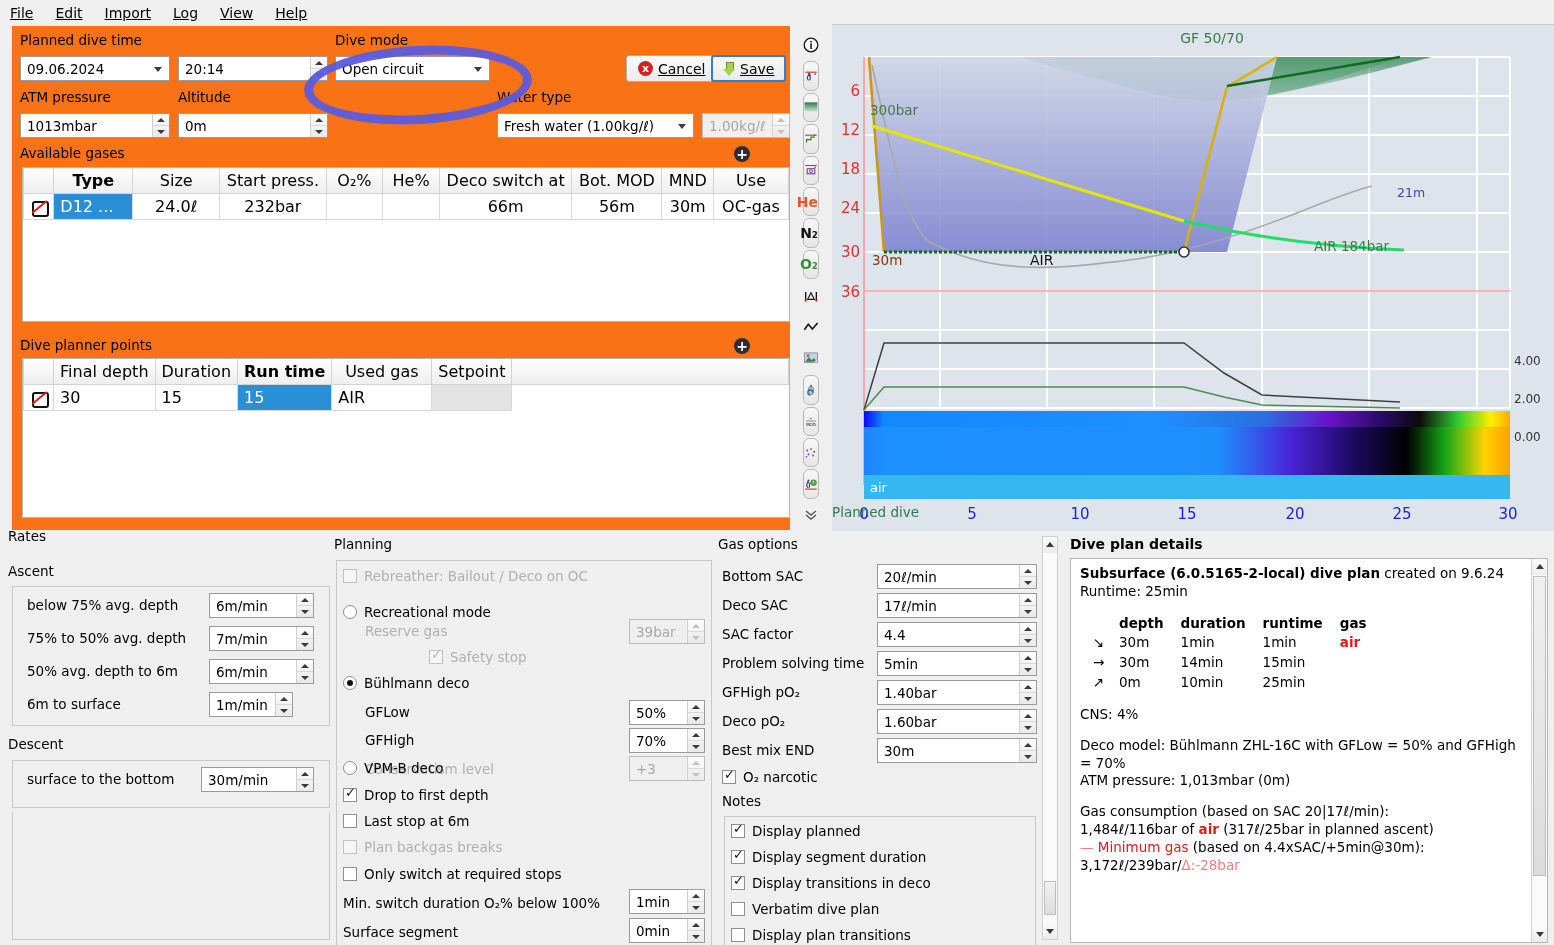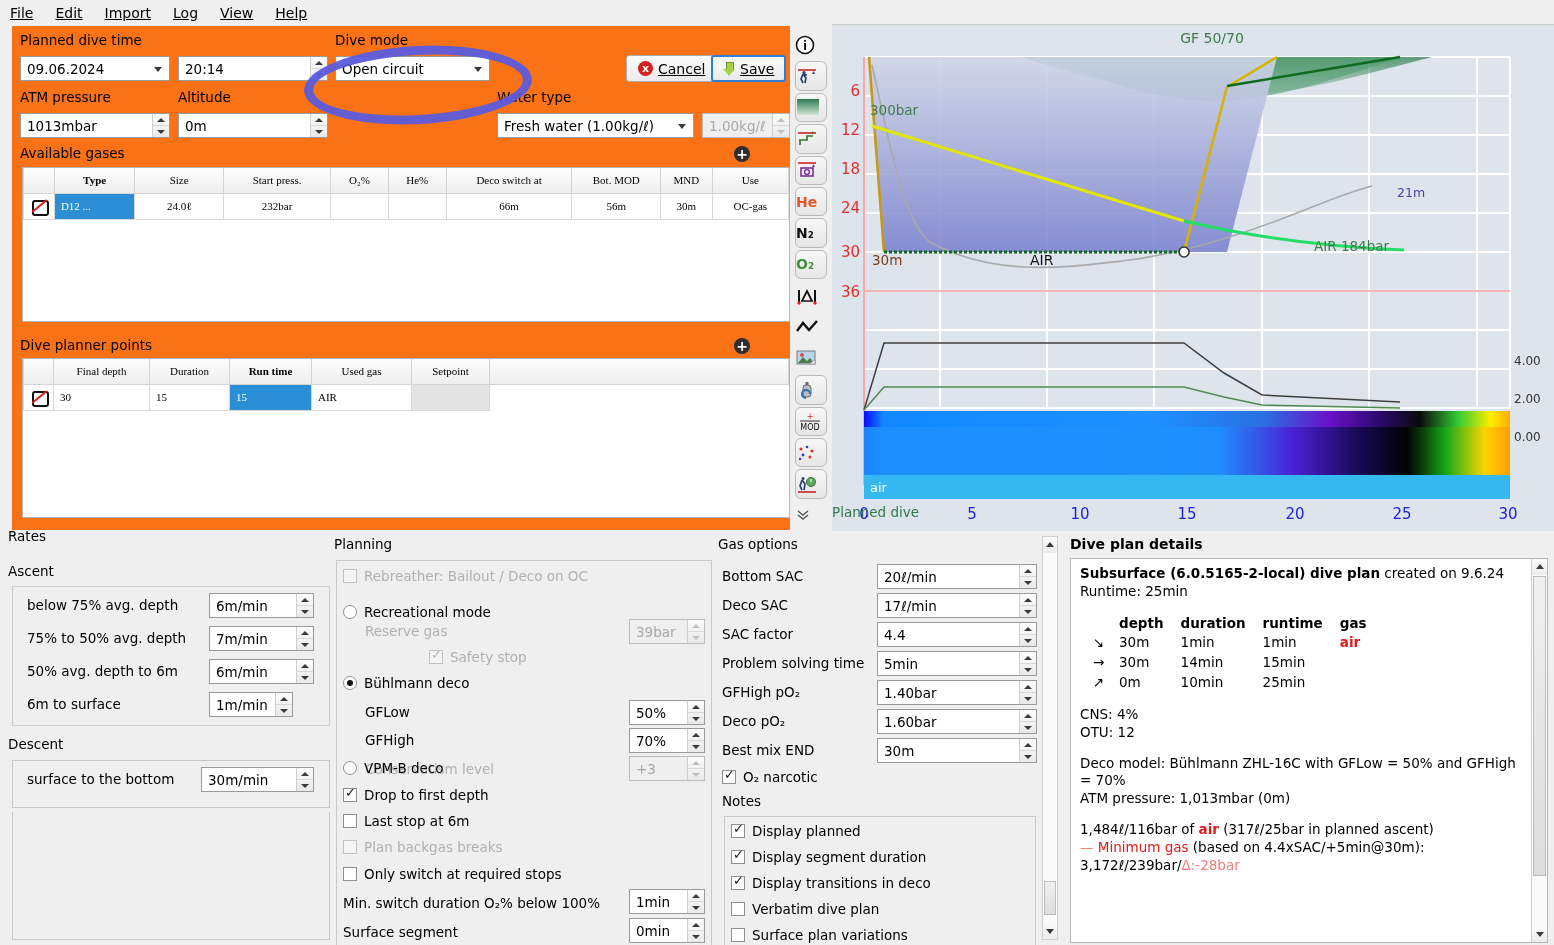--- a/index.html
+++ b/index.html
@@ -80,21 +80,21 @@
 
   
   .plus-circle {
     width: 16px; height: 16px; border-radius: 50%; background: #2e2e2e; color: #fff;
     display: flex; align-items: center; justify-content: center; font-size: 14px; font-weight: bold;
     line-height: 1; cursor: default;
   }
 
   
   .tblbox { position: absolute; background: #fff; border: 1px solid #b6b6b6; overflow: hidden; }
-  table.grid { border-collapse: collapse; width: 100%; font-size: 11px; font-family: Liberation Serif, serif; }
+  table.grid { border-collapse: collapse; width: 100%; font-size: 16px; }
   table.grid th {
     background: linear-gradient(#fdfdfd,#eeeeee); border: 1px solid #d3d3d3; border-top: none;
     font-weight: normal; height: 25px; padding: 0 6px; color: #000; white-space: nowrap;
   }
   table.grid th.b { font-weight: bold; }
   table.grid td { border: 1px solid #d9d9d9; height: 26px; padding: 0 6px; text-align: center; }
   table.grid td.l { text-align: left; }
   td.sel { background: #2a8fd4; color: #fff; }
   td.greyed { background: #e3e3e3; }
   td.iconcell { width: 30px; background: #fff; }
@@ -134,21 +134,21 @@
   }
   .dis { color: #b0b0b0; }
 
   
   .vtoolbar {
     position: absolute; left: 790px; top: 26px; width: 42px; height: 504px;
     background: #efefef; display: flex; flex-direction: column; align-items: center;
     padding-top: 4px; gap: 2px;
   }
   .tbtn {
-    width: 32px; height: 30px; display: flex; align-items: center; justify-content: flex-start;
+    width: 16px; height: 30px; display: flex; align-items: center; justify-content: flex-end;
     border-radius: 6px; position: relative;
   }
   .tbtn.framed { background: linear-gradient(#f7f7f7,#e6e6e6); border: 1px solid #b9b9b9; }
   .tbtn .t { font-size: 14px; font-weight: bold; }
 
   
   .chartwrap {
     position: absolute; left: 832px; top: 24px; width: 722px; height: 506px;
     background: #dde4ec; border-top: 1px solid #c8c8c8;
   }
@@ -803,21 +803,21 @@
       <div class="chk" style="position:absolute;left:6px;top:58px">
         <span class="chkbox on"></span>
         <span>Display transitions in deco</span>
       </div>
       <div class="chk" style="position:absolute;left:6px;top:84px">
         <span class="chkbox"></span>
         <span>Verbatim dive plan</span>
       </div>
       <div class="chk" style="position:absolute;left:6px;top:110px">
         <span class="chkbox"></span>
-        <span>Surface plan variations</span>
+        <span>Display plan transitions</span>
       </div>
     </div>
   </div>
 
   <div class="vscroll" style="left:1042px;top:536px;height:404px">
     <div class="ar up" style="top:0"></div>
     <div class="trk"></div>
     <div class="thumb" style="top:344px;height:34px"></div>
     <div class="ar dn" style="bottom:0"></div>
   </div>
@@ -860,25 +860,25 @@
           <td>0m</td>
           <td>10min</td>
           <td>25min</td>
           <td class="dp-red"></td>
         </tr>
       </tbody>
         </table>
 
       <div style="height:13px"></div>
       <div>CNS: 4%</div>
-      <div>OTU: 12</div>
       <div style="height:13px"></div>
       <div>Deco model: Bühlmann ZHL-16C with GFLow = 50% and GFHigh = 70%</div>
       <div>ATM pressure: 1,013mbar (0m)</div>
       <div style="height:13px"></div>
+      <div>Gas consumption (based on SAC 20|17ℓ/min):</div>
       <div><span>1,484ℓ/116bar of </span><span class="dp-red">air</span><span> (317ℓ/25bar in planned ascent)</span></div>
       <div><span class="dp-pink">— </span><span class="dp-red-n">Minimum gas</span><span> (based on 4.4xSAC/+5min@30m): 3,172ℓ/239bar/</span><span class="dp-pink">Δ:-28bar</span></div>
     </div>
 
     <div class="vscroll" style="right:0;top:0;height:383px;border:none;border-left:1px solid #d0d0d0">
       <div class="ar up" style="top:0"></div>
       <div class="trk"></div>
       <div class="thumb" style="top:17px;height:300px"></div>
       <div class="ar dn" style="bottom:0"></div>
     </div>

